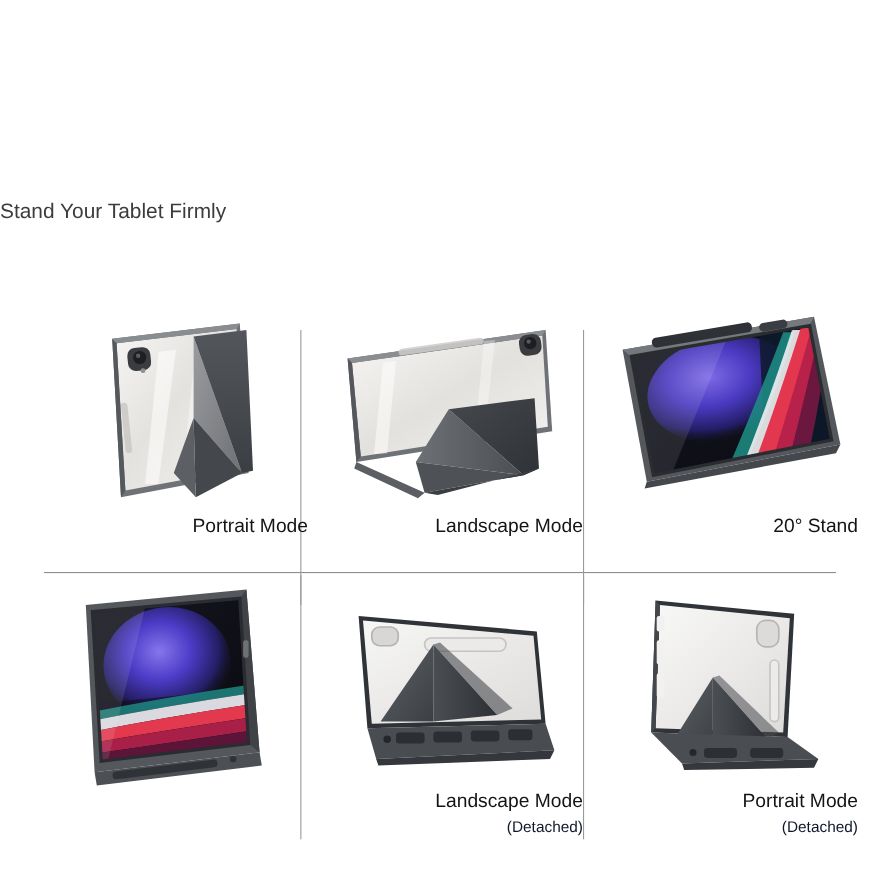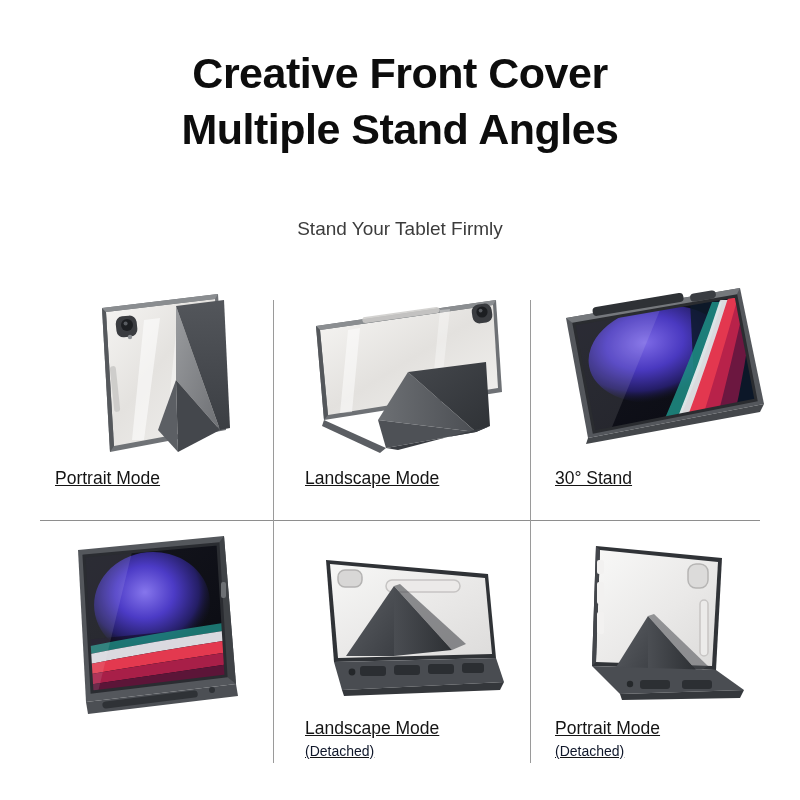--- a/index.html
+++ b/index.html
@@ -21,56 +21,50 @@
     font-size:43px;
     line-height:1.30;
     letter-spacing:-0.5px;
     color:#0d0d0d;
     font-stretch:condensed;
   }
   .headline div{white-space:nowrap;}
 
   .subhead{
     position:absolute;left:0;right:0;top:178px;
-    text-align:center;
     font-size:19px;
     line-height:1.62;
     color:#3c3c3c;
     font-weight:normal;
-    margin-top:36px;
   }
 
   
   .grid{
     position:absolute;left:40px;top:275px;width:720px;height:505px;
   }
   .vline{
     position:absolute;width:1px;background:#9a9a9a;
   }
   .hline{
     position:absolute;left:0;width:720px;height:1px;background:#8e8e8e;top:245px;
   }
   .cell{position:absolute;width:240px;height:250px;}
   .cellart{position:absolute;left:0;top:0;width:240px;height:190px;}
   .caption{
-    position:absolute;left:15px;width:240px;top:188px;
-    text-align:left;font-size:17.5px;color:#141414;text-decoration:underline;
+    position:absolute;left:0;width:240px;top:188px;
+    text-align:right;font-size:17.5px;color:#141414;
   }
   .caption .sub{display:block;font-size:14px;margin-top:4px;color:#0f172a;}
   svg{display:block;overflow:visible;}
 </style>
 </head>
 <body>
 
 <div class="page">
 
-  <div class="headline">
-    <div>Creative Front Cover</div>
-    <div>Multiple Stand Angles</div>
-  </div>
 
   <div class="subhead">
     <div>Stand Your Tablet Firmly</div>
   </div>
 
   <div class="grid">
 
     <div class="hline"></div>
     <div class="vline" style="left:233px;top:25px;height:250px;"></div>
     <div class="vline" style="left:490px;top:25px;height:250px;"></div>
@@ -210,21 +204,21 @@
 
             <path d="M34 44 L120 30 L70 152 L40 150 Z" fill="#ffffff" opacity="0.10"></path>
           </g>
 
           <path d="M34 44 L196 16 L216 120 L54 152 Z" fill="none" stroke="#2a2c30" stroke-width="3"></path>
 
           <path d="M48 158 L224 124 L220 132 L46 164 Z" fill="#44474b"></path>
         </svg>
       </div>
       <div class="caption">
-        <span>30° Stand</span>
+        <span>20° Stand</span>
       </div>
     </div>
 
     <div class="cell" style="left:0px;top:255px;">
       <div class="cellart">
         <svg viewBox="0 0 240 190" width="240" height="190">
           <defs>
             <linearGradient id="scr4base" x1="0" y1="0" x2="1" y2="1">
               <stop offset="0%" stop-color="#15161f"></stop>
                 <stop offset="100%" stop-color="#0a0b11"></stop>

